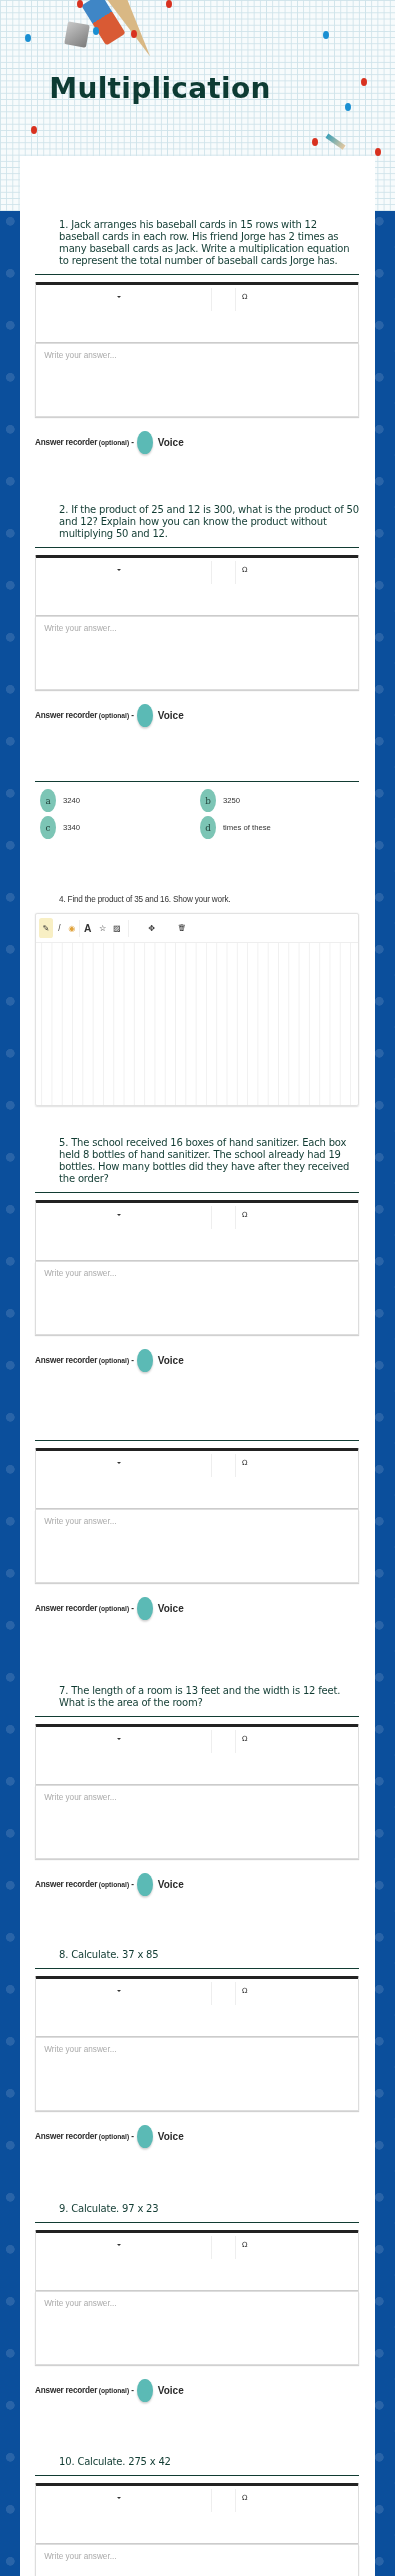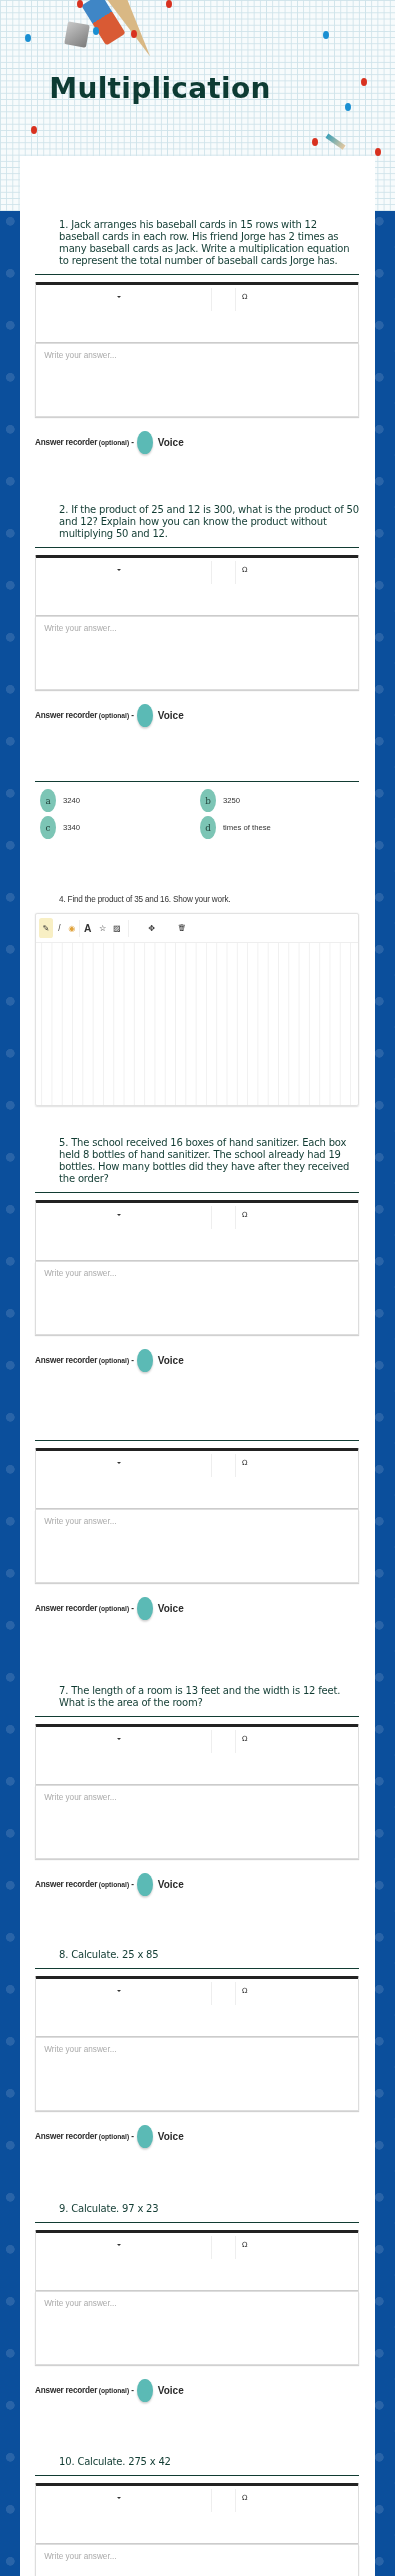--- a/index.html
+++ b/index.html
@@ -292,21 +292,21 @@
     <div class="recorder">
       <span class="lbl">Answer recorder</span>
       <span class="opt">(optional)</span>
       <span class="dash">-</span>
       <span class="rec-btn"></span>
       <span class="voice">Voice</span>
     </div>
   </div>
 
   <div class="question" style="top:1793px">
-    <p class="q-text">8.  Calculate.    25 x 85</p>
+    <p class="q-text">8.  Calculate.    37 x 85</p>
     <div class="q-rule"></div>
     <div class="editor">
       <div class="editor-toolbar">
         <div class="format-select">
             <span class="caret"></span>
           </div>
         <div class="tb-sep"></div>
         <div class="tb-sep2"></div>
         <span class="omega-btn">Ω</span>
       </div>

